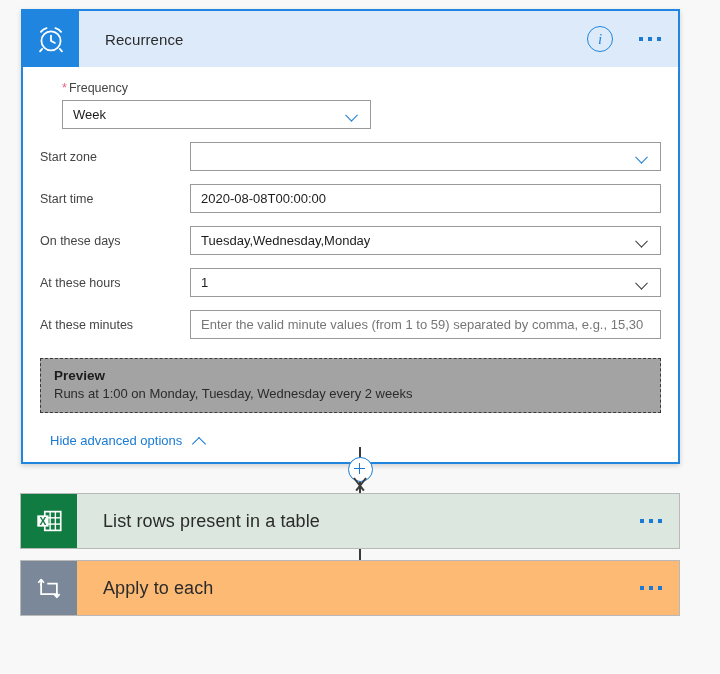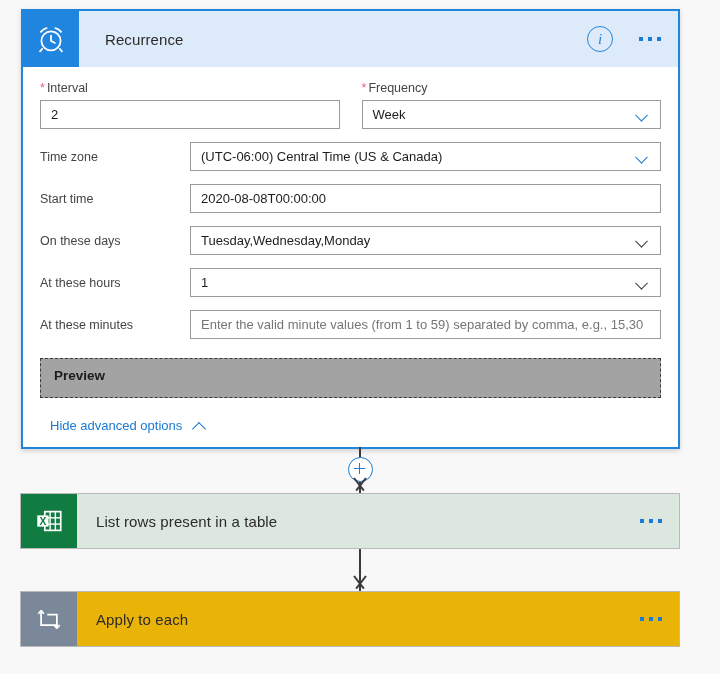--- a/index.html
+++ b/index.html
@@ -295,32 +295,32 @@
   }
   .action-card .tile {
     width: 56px;
     height: 54px;
     flex: 0 0 56px;
     display: flex;
     align-items: center;
     justify-content: center;
   }
   .action-card .a-title {
-    font-size: 15px;
+    font-size: 18px;
     color: #2b2b2b;
-    margin-left: 19px;
+    margin-left: 26px;
     letter-spacing: 0.1px;
   }
   .action-card .ellipsis {
     margin-left: auto;
     padding-right: 17px;
   }
   .card-excel { top: 493px; background: #dce8df; }
   .card-excel .tile { background: #107c41; }
-  .card-foreach { top: 591px; background: #eab308; }
+  .card-foreach { top: 560px; background: #fdba74; }
   .card-foreach .tile { background: #7a8899; }
 </style>
 </head>
 <body>
 
 <div class="canvas">
 
   <div class="card-recurrence">
 
     <div class="rec-header">
@@ -341,39 +341,32 @@
           <i></i>
             <i></i>
             <i></i>
         </div>
       </div>
     </div>
 
     <div class="rec-body">
 
       <div class="row-top">
-        <div class="field-col">
-          <label class="lbl"><span class="req">*</span><span>Interval</span></label>
-          <div class="ctl">
-            <div class="val">2</div>
-          </div>
-        </div>
         <div class="field-col second">
           <label class="lbl"><span class="req">*</span><span>Frequency</span></label>
           <div class="ctl">
             <div class="val">Week</div>
             <span class="chev"></span>
           </div>
         </div>
       </div>
 
       <div class="form-row">
-        <div class="rlbl">Time zone</div>
+        <div class="rlbl">Start zone</div>
         <div class="ctl">
-          <div class="val">(UTC-06:00) Central Time (US &amp; Canada)</div>
           <span class="chev"></span>
         </div>
       </div>
 
       <div class="form-row">
         <div class="rlbl">Start time</div>
         <div class="ctl">
           <div class="val">2020-08-08T00:00:00</div>
         </div>
       </div>
@@ -396,20 +389,21 @@
 
       <div class="form-row">
         <div class="rlbl">At these minutes</div>
         <div class="ctl">
           <div class="val ph">Enter the valid minute values (from 1 to 59) separated by comma, e.g., 15,30</div>
         </div>
       </div>
 
       <div class="preview">
         <div class="p-title">Preview</div>
+        <div class="p-text">Runs at 1:00 on Monday, Tuesday, Wednesday every 2 weeks</div>
       </div>
 
       <div class="adv-link">
         <span>Hide advanced options</span>
         <span class="chev-up"></span>
       </div>
 
     </div>
   </div>
 

